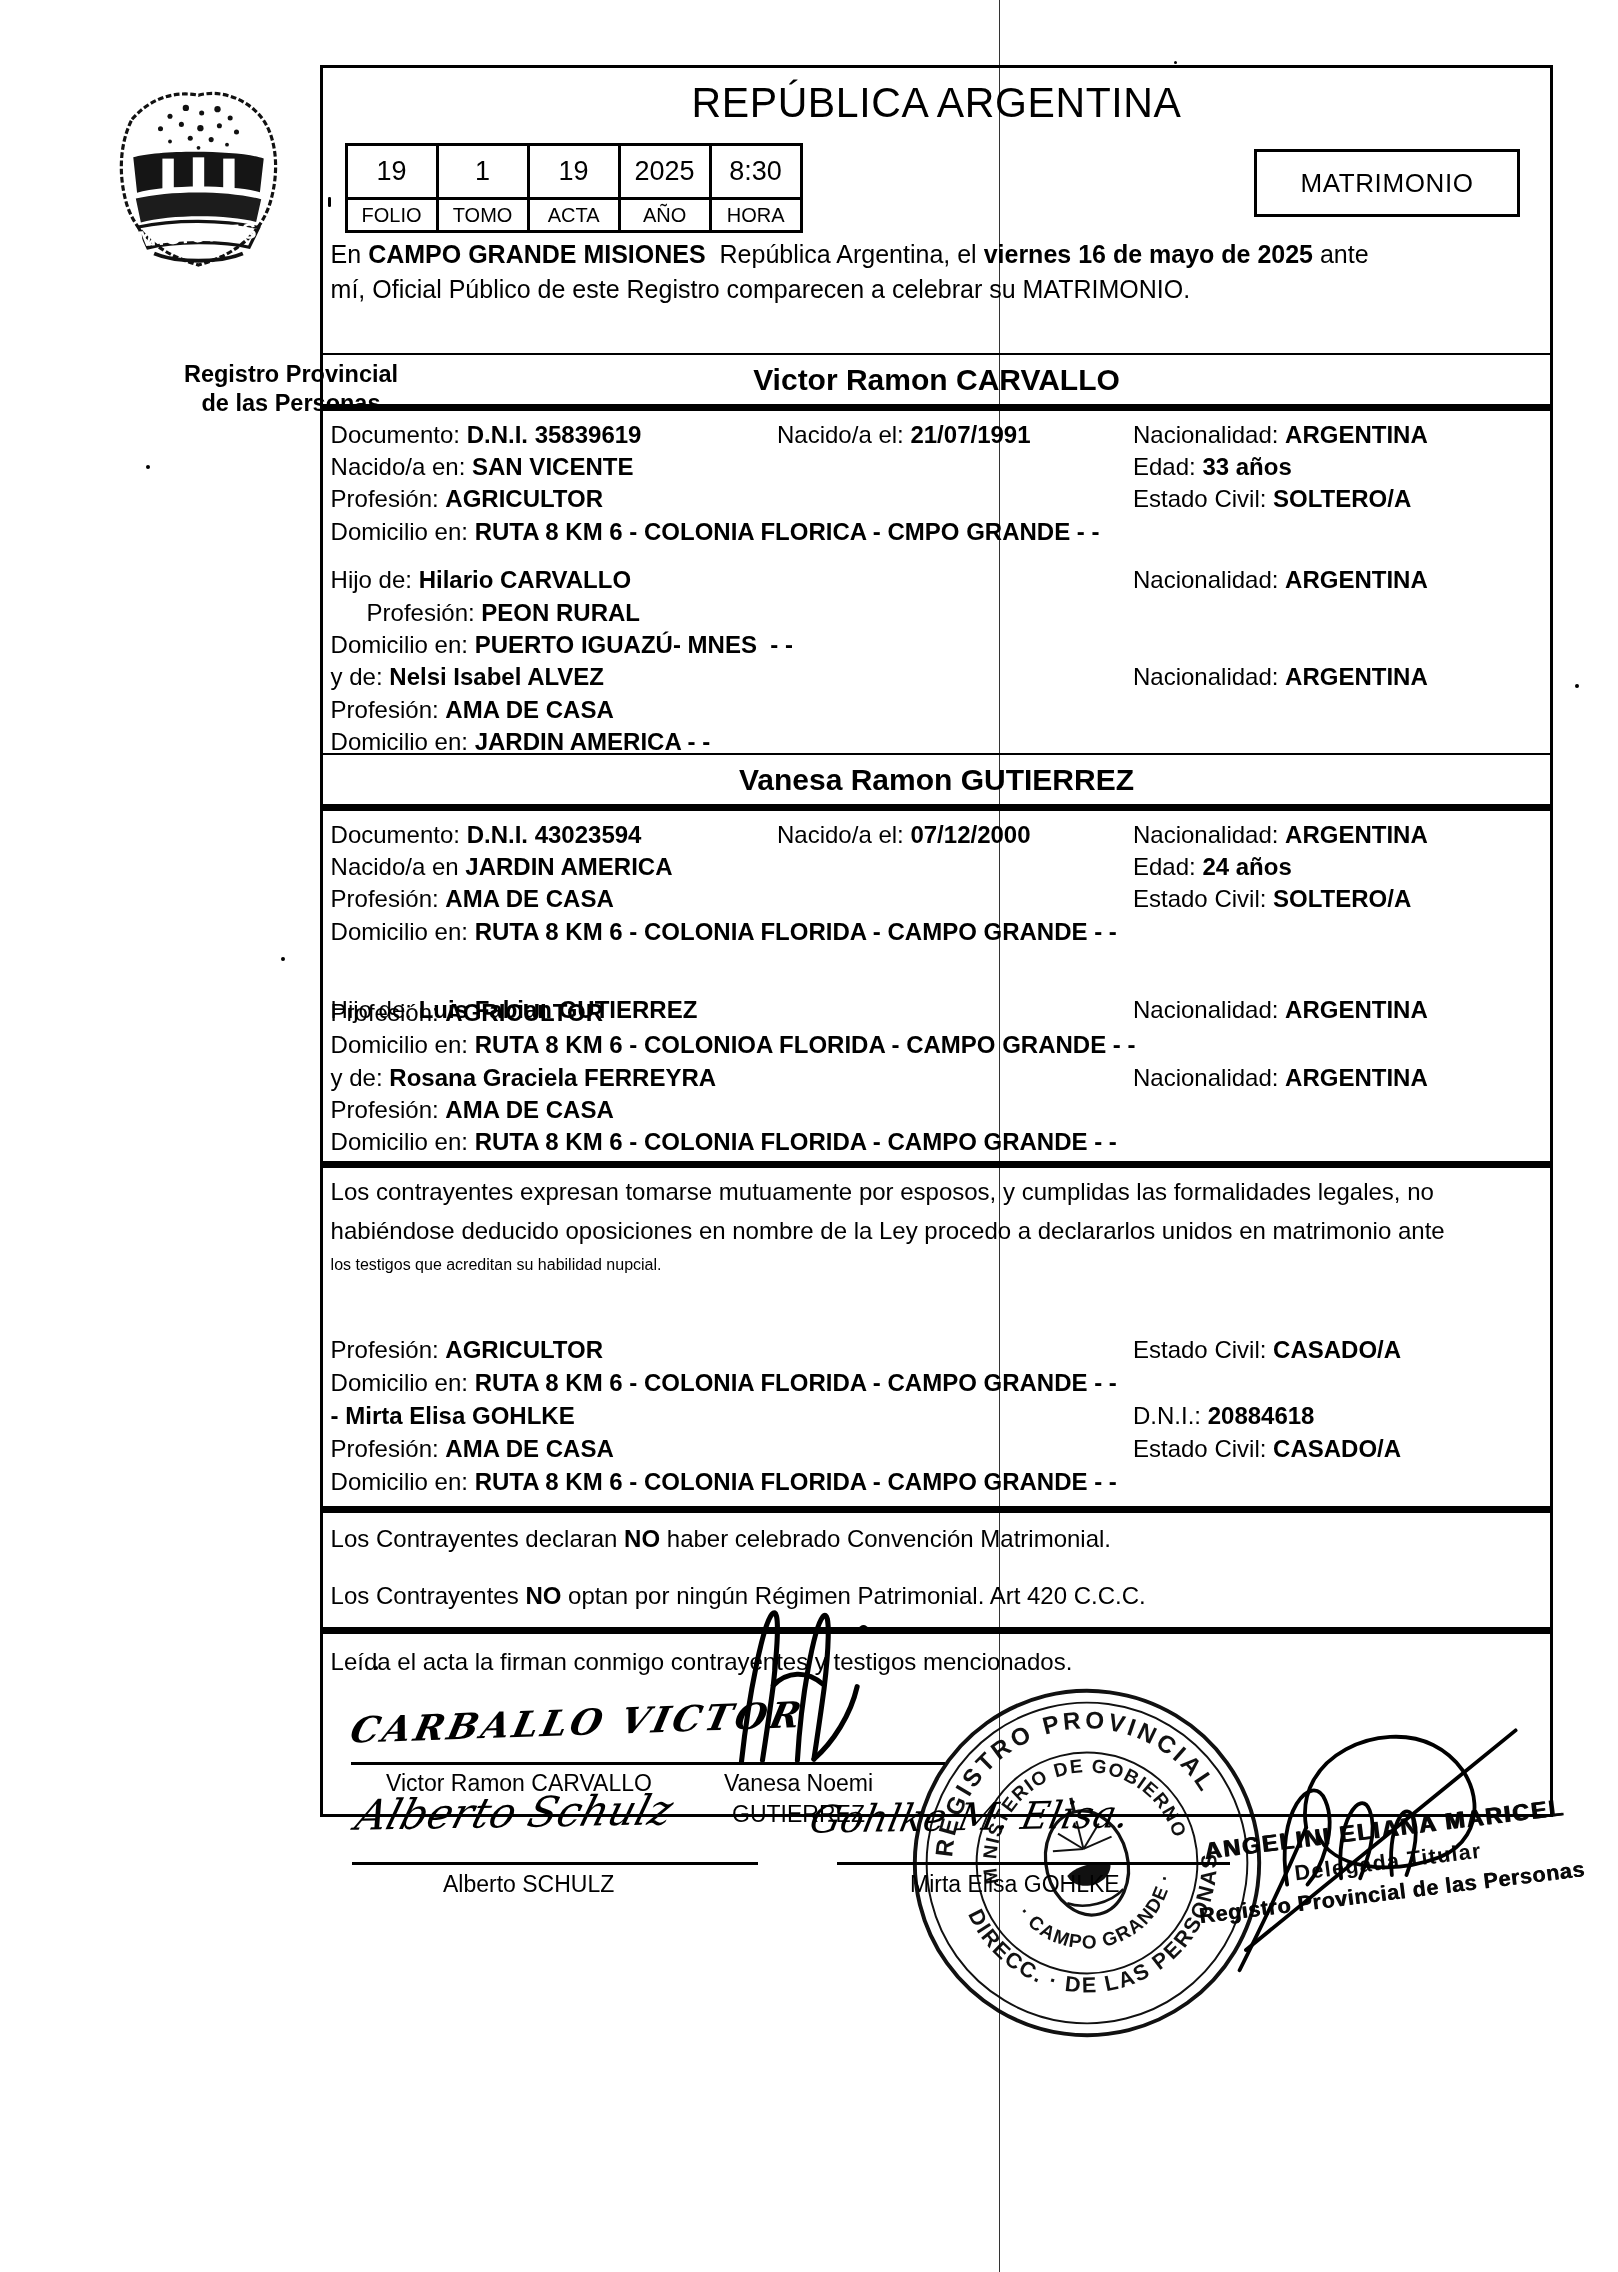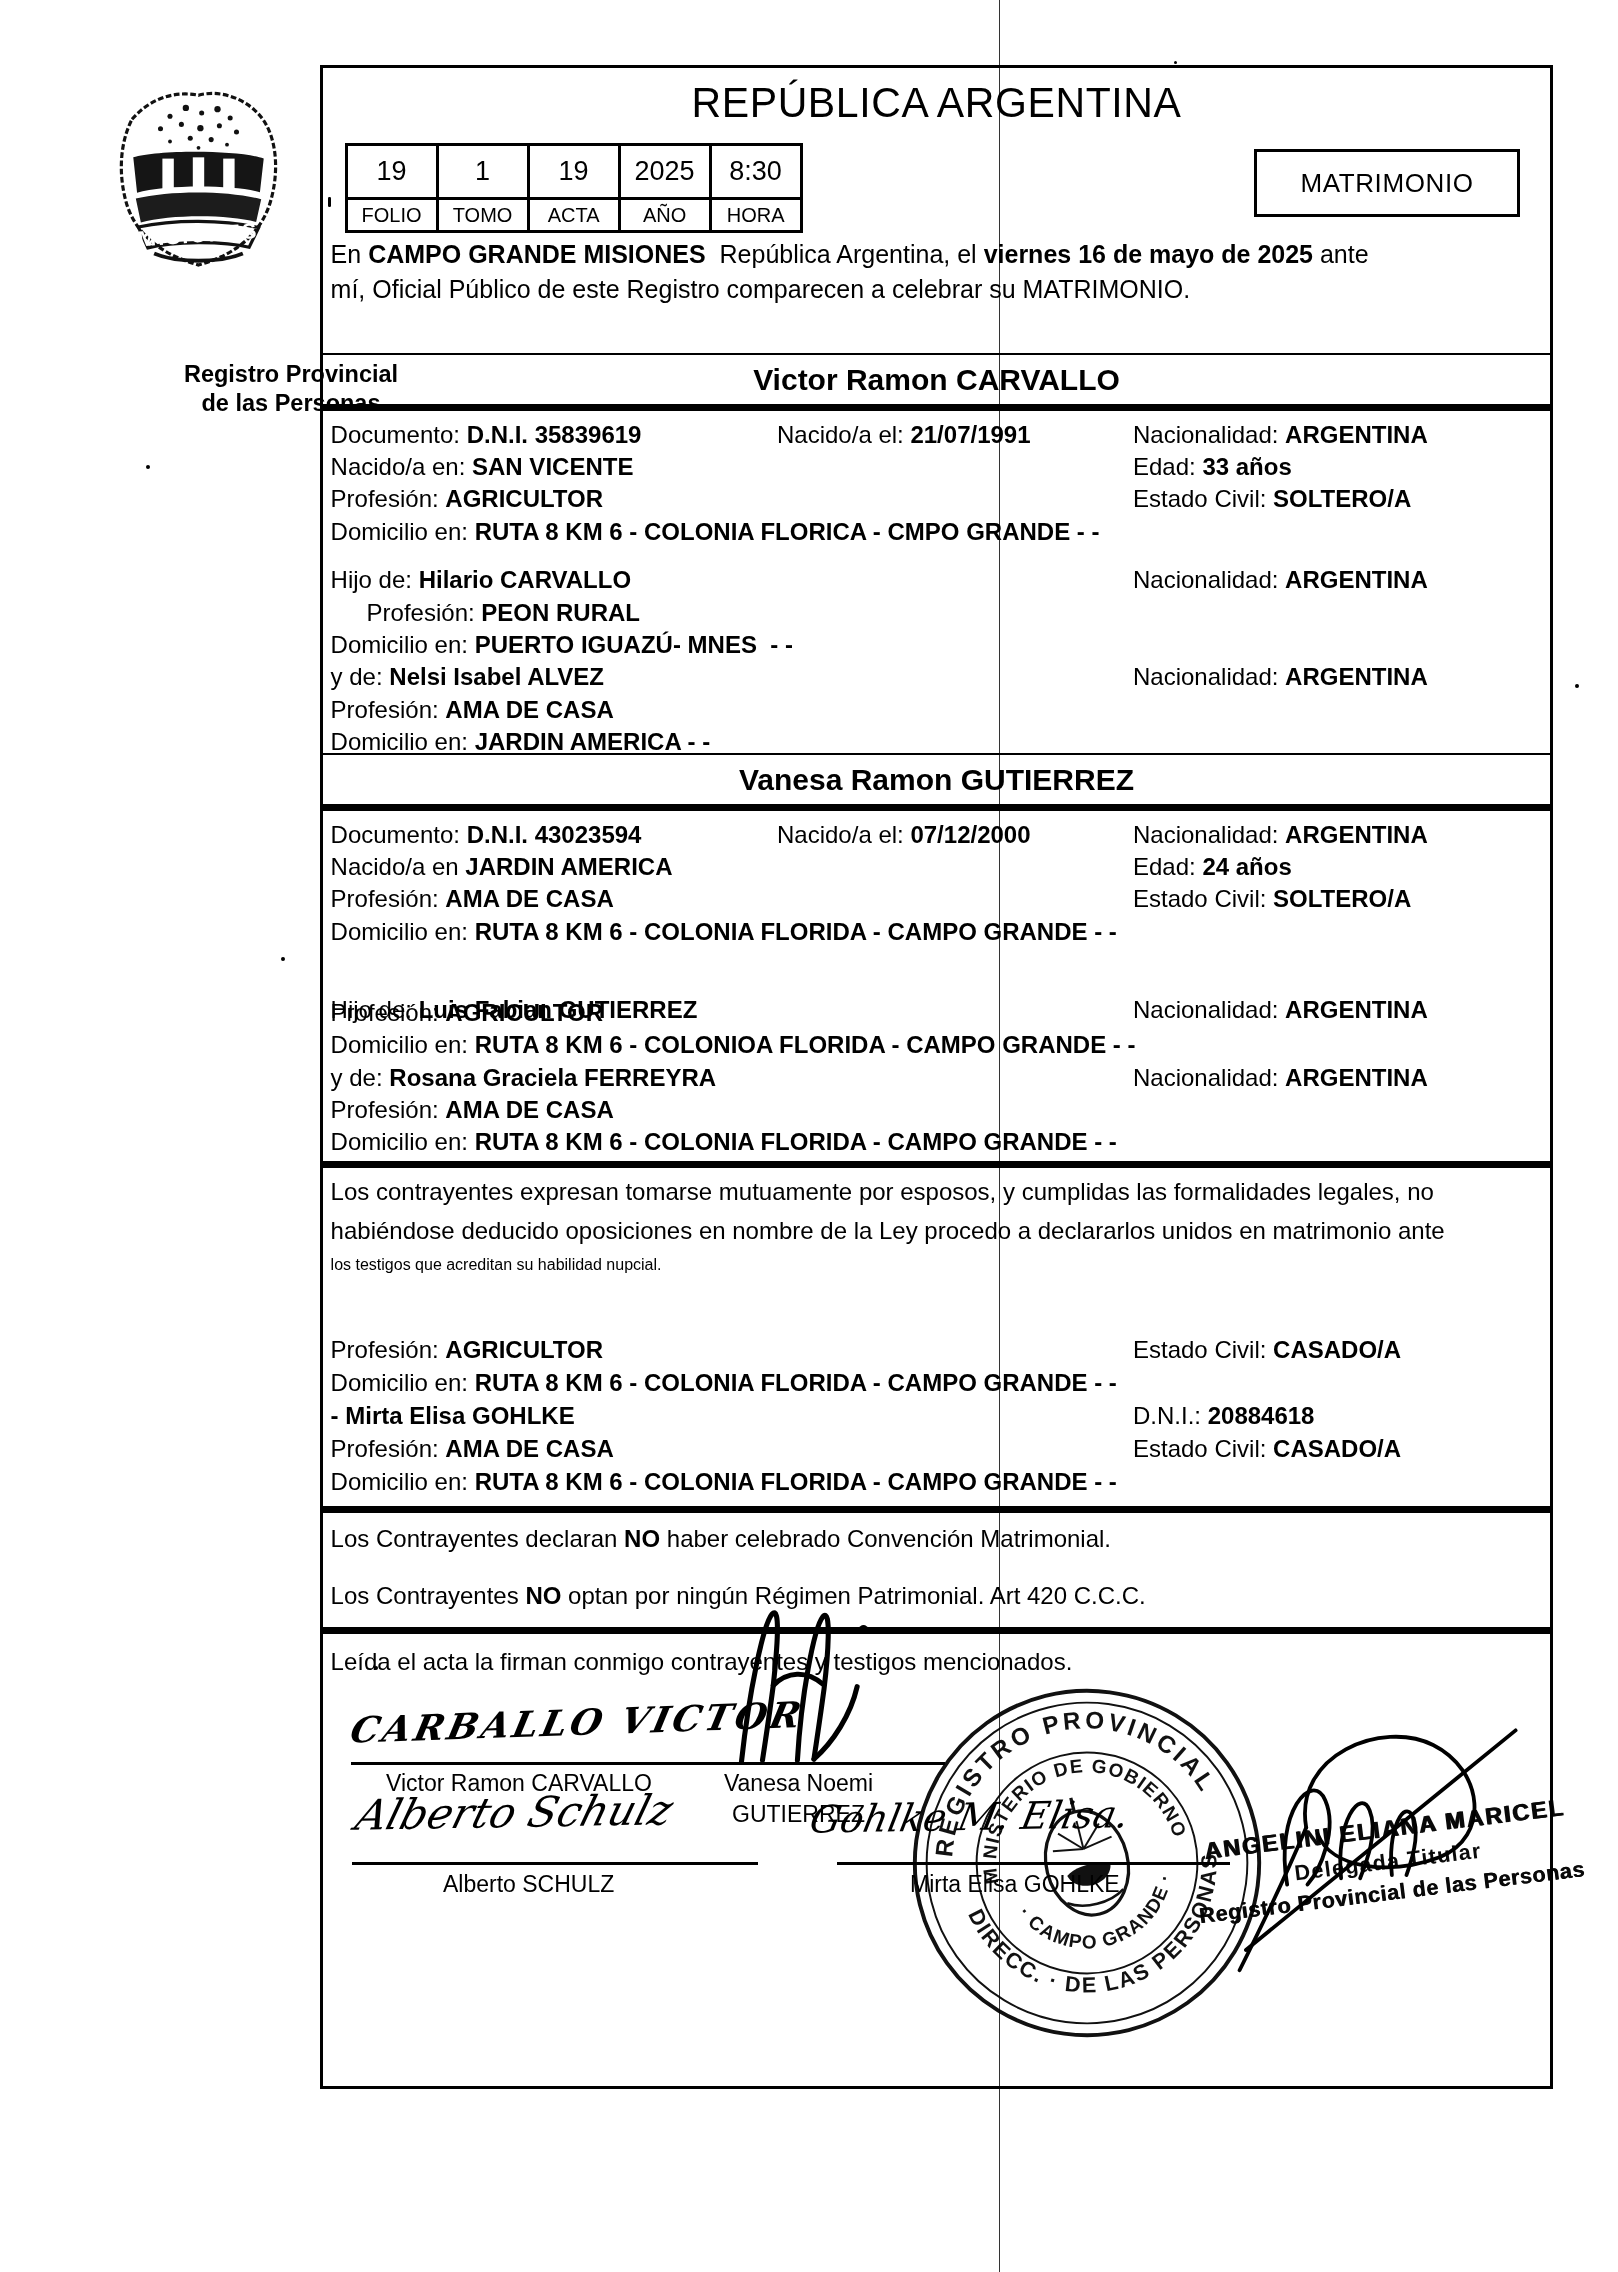--- a/index.html
+++ b/index.html
@@ -9,21 +9,21 @@
   }
   
   .fold-line{position:absolute;left:999px;top:0;width:1.3px;height:2273px;background:#000;opacity:.8;}
 
   
   .seal-wrap{position:absolute;left:94px;top:81px;width:209px;}
   .seal-caption{position:absolute;left:70px;top:279px;width:254px;text-align:center;
     font-weight:bold;font-size:23.5px;line-height:28.5px;letter-spacing:0;}
 
   
-  .doc-box{position:absolute;left:320px;top:65px;width:1233px;height:2024px;
+  .doc-box{position:absolute;left:320px;top:65px;width:1233px;height:1752px;
     border:3.8px solid #000;box-sizing:border-box;}
   .doc-title{position:absolute;left:0;right:0;top:11.4px;text-align:center;
     font-size:41px;font-weight:400;letter-spacing:0.6px;transform:scaleY(1.05);}
 
   
   .ftable{position:absolute;left:21.6px;top:75px;border-collapse:collapse;}
   .ftable td{border:3.2px solid #000;text-align:center;vertical-align:middle;}
   .ftable .vrow td{width:86px;height:49px;font-size:27px;}
   .ftable .lrow td{height:28px;font-size:20px;}
 

